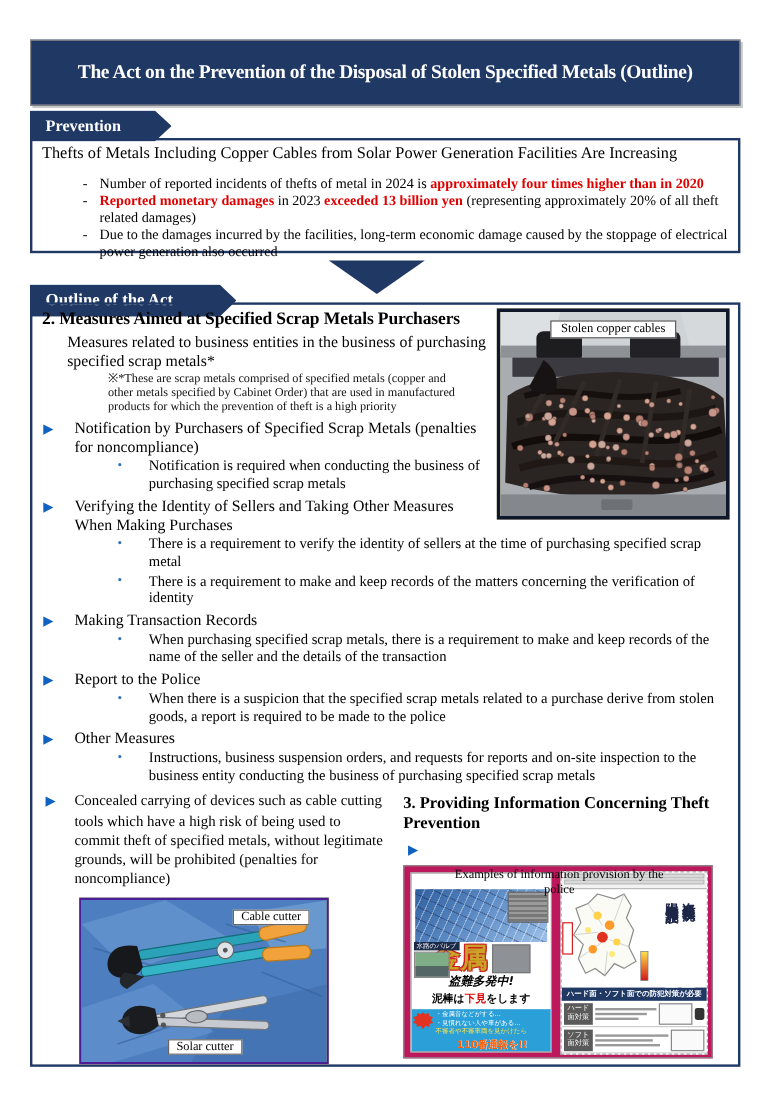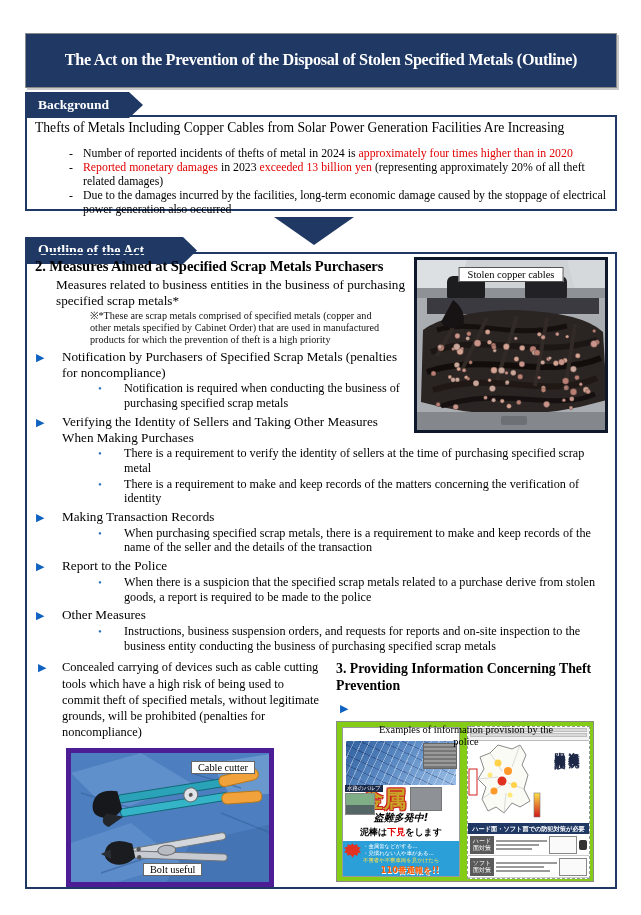--- a/index.html
+++ b/index.html
@@ -18,21 +18,21 @@
     clip-path:polygon(0 0, calc(100% - 14px) 0, 100% 50%, calc(100% - 14px) 100%, 0 100%);}
   .pennant.bg{left:25px;top:92px;width:118px;height:26px;font-size:13.5px;}
   .pennant.outline{left:25px;top:237px;width:172px;height:27px;font-size:14px;}
 
   
   .bg-box{position:absolute;left:25px;top:115px;width:592px;height:96px;border:2px solid #1f3864;
     box-sizing:border-box;padding:2px 6px 0 6px;}
   .bg-headline{font-size:13.6px;margin:1px 0 11px 2px;white-space:nowrap;}
   .dash-row{display:flex;margin-left:36px;font-size:11.8px;line-height:1.18;}
   .dash-row .dash{width:14px;flex:0 0 14px;}
-  .red{color:#e00000;font-weight:normal;}
+  .red{color:#e00000;font-weight:bold;}
 
   .down-arrow{position:absolute;left:274px;top:217px;width:0;height:0;
     border-left:40px solid transparent;border-right:40px solid transparent;
     border-top:28px solid #1f3864;}
 
   
   .outline-box{position:absolute;left:25px;top:252px;width:592px;height:637px;border:2px solid #1f3864;
     box-sizing:border-box;padding:3px 7px 0 7px;}
 
   .photo{float:right;width:194px;height:176px;margin:0 0 4px 6px;position:relative;
@@ -54,30 +54,30 @@
   
   .cols{display:flex;margin-top:6px;clear:none;}
   .col2{width:294px;flex:0 0 294px;}
   .col3{flex:1;padding-left:8px;box-sizing:border-box;}
   .col-heading{font-size:13.8px;font-weight:bold;line-height:1.2;margin:2px 0 6px 0;}
   .col-bullet{display:flex;}
   .col-bullet .tri{flex:0 0 24px;color:#0f62c0;font-size:11px;padding-top:2px;padding-left:4px;}
   .col-bullet .cb-text{font-size:12.4px;line-height:1.3;padding-right:4px;}
 
   
-  .cutters{position:relative;width:208px;height:139px;margin:8px 0 0 32px;border:5px solid #4c1d95;
+  .cutters{position:relative;width:208px;height:139px;margin:8px 0 0 32px;border:2px solid #4c1d95;
     box-sizing:border-box;overflow:hidden;background:#bef264;}
   .fig-label{position:absolute;background:#fff;border:1px solid #666;font-size:10.3px;
     padding:0 6px;white-space:nowrap;z-index:4;}
   .lbl-cable{right:14px;top:8px;}
   .lbl-bolt{left:72px;bottom:6px;}
 
   
   .posters{position:relative;width:258px;height:161px;margin-top:6px;border:1px solid #8a8a8a;
-    background:#84cc16;box-sizing:border-box;overflow:hidden;}
+    background:#be185d;box-sizing:border-box;overflow:hidden;}
   .posters-caption{position:absolute;top:2px;left:40px;width:178px;text-align:center;
     font-size:10.4px;line-height:1.1;z-index:5;}
 
   .poster-l{position:absolute;left:5px;top:5px;width:118px;height:150px;border:1px solid #9a9a9a;
     background:#fff;box-sizing:border-box;overflow:hidden;font-family:"DejaVu Sans",sans-serif;}
   .solar{position:relative;height:44px;margin:13px 3px 0 3px;
     background:linear-gradient(135deg,#2f5f9e 0%,#5b8ac4 45%,#9cc0e8 100%);}
   .solar:before{content:"";position:absolute;inset:0;
     background:repeating-linear-gradient(115deg,rgba(255,255,255,.35) 0 1px,transparent 1px 7px),
                repeating-linear-gradient(25deg,rgba(0,0,40,.25) 0 1px,transparent 1px 9px);}
@@ -126,21 +126,21 @@
 </head>
 <body>
 
 <div class="page">
 
   <div class="title-bar">
     <span>The Act on the Prevention of the Disposal of Stolen Specified Metals (Outline)</span>
   </div>
 
   <div class="pennant bg">
-    <span>Background</span>
+    <span>Prevention</span>
   </div>
   <div class="bg-box">
     <div class="bg-headline">Thefts of Metals Including Copper Cables from Solar Power Generation Facilities Are Increasing</div>
     <div class="dash-row">
       <span class="dash">-</span>
       <span><span>Number of reported incidents of thefts of metal in 2024 is </span><span class="red">approximately four times higher than in 2020</span></span>
     </div>
     <div class="dash-row">
       <span class="dash">-</span>
       <span><span class="red">Reported monetary damages</span><span> in 2023 </span><span class="red">exceeded 13 billion yen</span><span> (representing approximately 20% of all theft related damages)</span></span>
@@ -349,21 +349,21 @@
               <rect x="60" y="88" width="96" height="7" rx="3.5" fill="#d3d7dc" stroke="#6e757c" stroke-width="1" transform="rotate(-6 108 91)"></rect>
               <rect x="60" y="100" width="96" height="7" rx="3.5" fill="#c7cbd1" stroke="#6e757c" stroke-width="1" transform="rotate(6 108 103)"></rect>
               <ellipse cx="96" cy="97" rx="9" ry="5" fill="#b7bcc2" stroke="#666" stroke-width="1"></ellipse>
               <path d="M62,88 q-18,-8 -26,2 q-6,10 4,16 q12,6 24,-4 Z" fill="#1a1c1f"></path>
               <path d="M40,92 l-10,4 l10,6 Z" fill="#2b2e33"></path>
               <circle cx="68" cy="94" r="2.2" fill="#555"></circle>
               <circle cx="68" cy="102" r="2.2" fill="#555"></circle>
             </g>
           </svg>
           <div class="fig-label lbl-cable">Cable cutter</div>
-          <div class="fig-label lbl-bolt">Bolt useful</div>
+          <div class="fig-label lbl-bolt">Solar cutter</div>
         </div>
       </div>
 
       <div class="col3">
         <div class="col-heading">3. Providing Information Concerning Theft Prevention</div>
         <div class="col-bullet">
           <span class="tri">▶</span>
         </div>
 
         <div class="posters">

